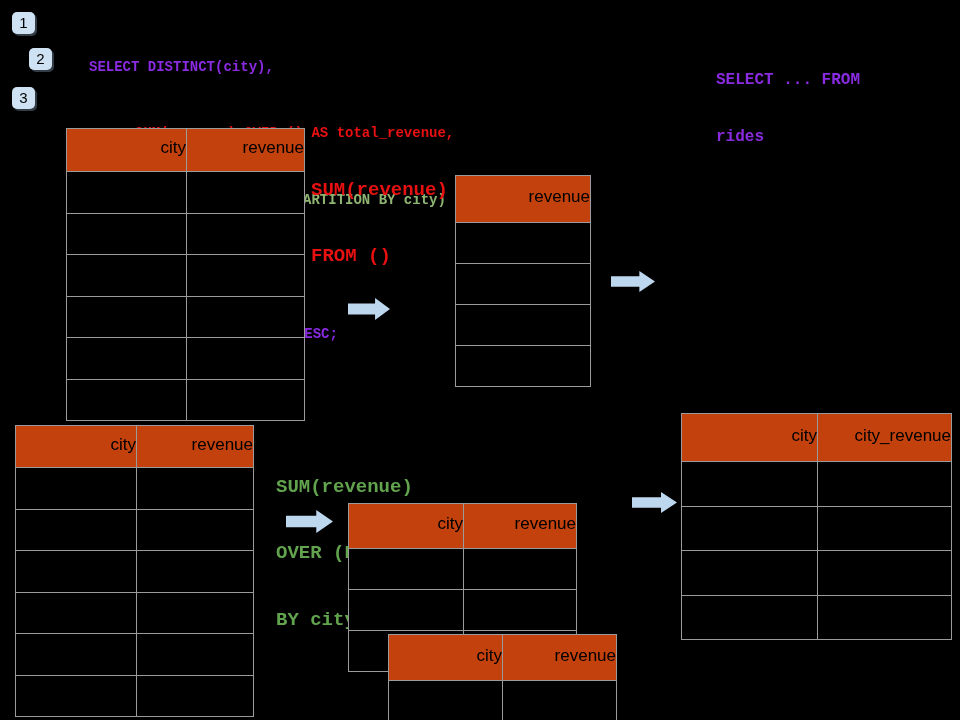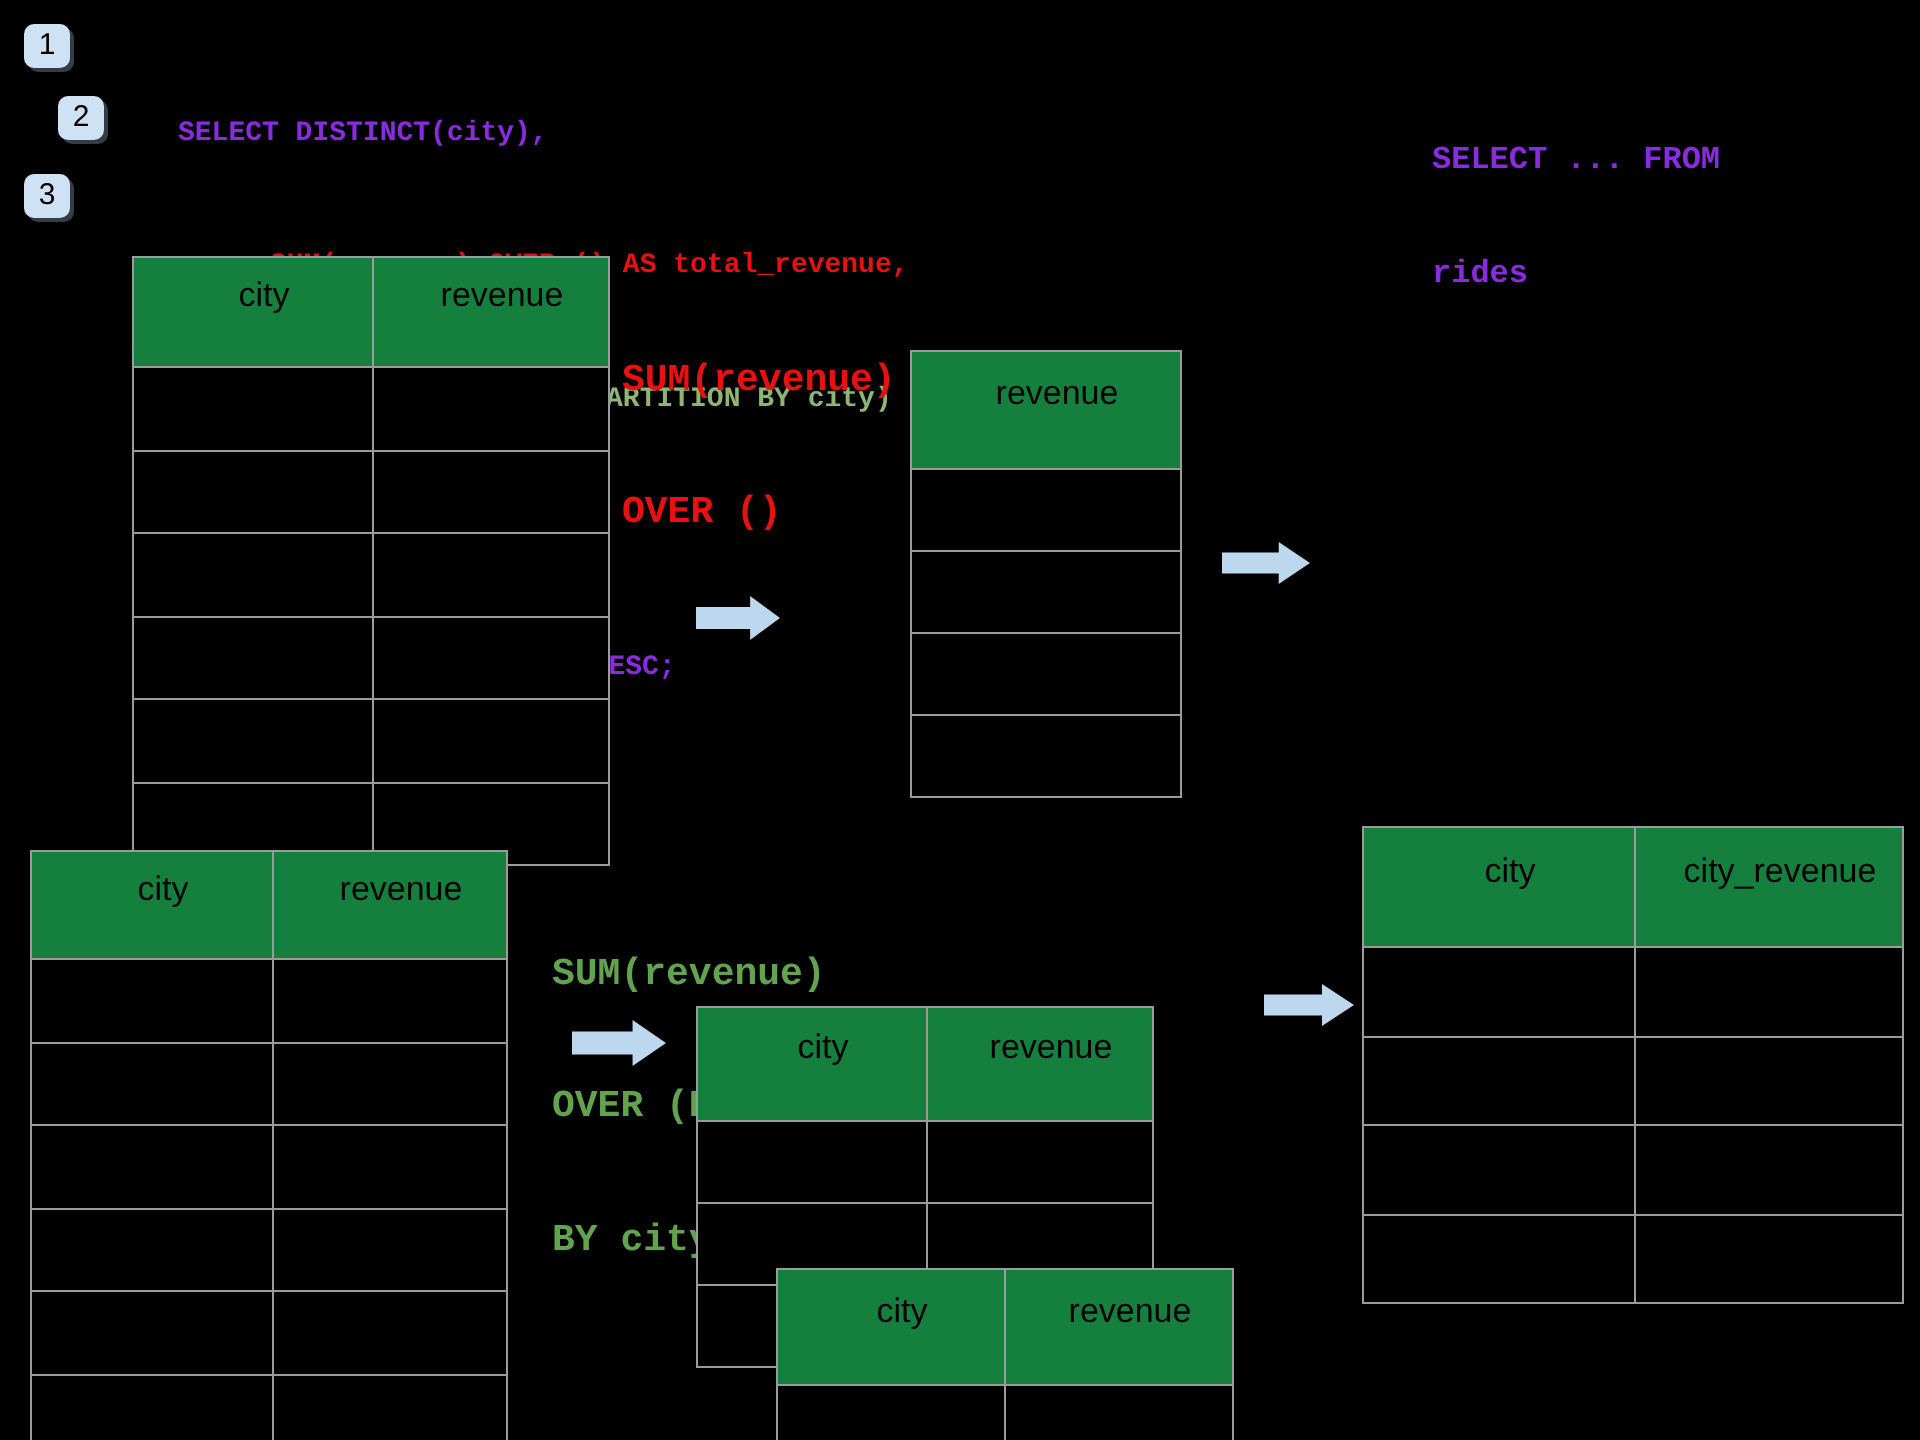--- a/index.html
+++ b/index.html
@@ -25,22 +25,22 @@
   .red{color:#E81010;}
   .green-code{color:#8FB573;}
   .green-label{color:#62A44E;}
   #side-note{position:absolute;left:716px;top:33px;font-size:16px;line-height:19px;}
   #label-total{position:absolute;left:311px;top:135px;font-size:19px;line-height:22px;}
   #label-partition{position:absolute;left:276px;top:431px;font-size:19px;line-height:22.3px;}
   
   .tbl{position:absolute;border-collapse:collapse;table-layout:fixed;background:#000;}
   .tbl th,.tbl td{border:1px solid #9B9B9B;overflow:hidden;}
   .tbl th{
-    background:#15803d;color:#000;font:400 17px "Liberation Sans",sans-serif;
-    text-align:center;padding:0 0 16px 11px;vertical-align:middle;
+    background:#c2410c;color:#000;font:400 17px "Liberation Sans",sans-serif;
+    text-align:right;padding:0 0 4px 11px;vertical-align:middle;
   }
   .tbl td{background:#000;padding:0;}
   #t-source-top{left:66px;top:128px;width:239px;}
   #t-source-top .c1{width:120px;}
   #t-source-top th{height:38px;}  #t-source-top td{height:40.5px;}
   #t-total{left:455px;top:175px;width:136px;}
   #t-total th{height:42px;}       #t-total td{height:40px;}
   #t-source-bottom{left:15px;top:425px;width:239px;}
   #t-source-bottom .c1{width:121px;}
   #t-source-bottom th{height:37px;} #t-source-bottom td{height:40.5px;}
@@ -78,21 +78,21 @@
     <div class="purple ind2">ORDER by city_revenue DESC;</div>
   </div>
 
   <div id="side-note" class="mono purple">
     <div>SELECT ... FROM</div>
     <div>rides</div>
   </div>
 
   <div id="label-total" class="mono red">
     <div>SUM(revenue)</div>
-    <div>OVER ()</div>
+    <div>FROM ()</div>
   </div>
 
   <div id="label-partition" class="mono green-label">
     <div>SUM(revenue)</div>
     <div>OVER (PARTITION</div>
     <div>BY city)</div>
   </div>
 
   <table class="tbl" id="t-source-top">
     <colgroup>

